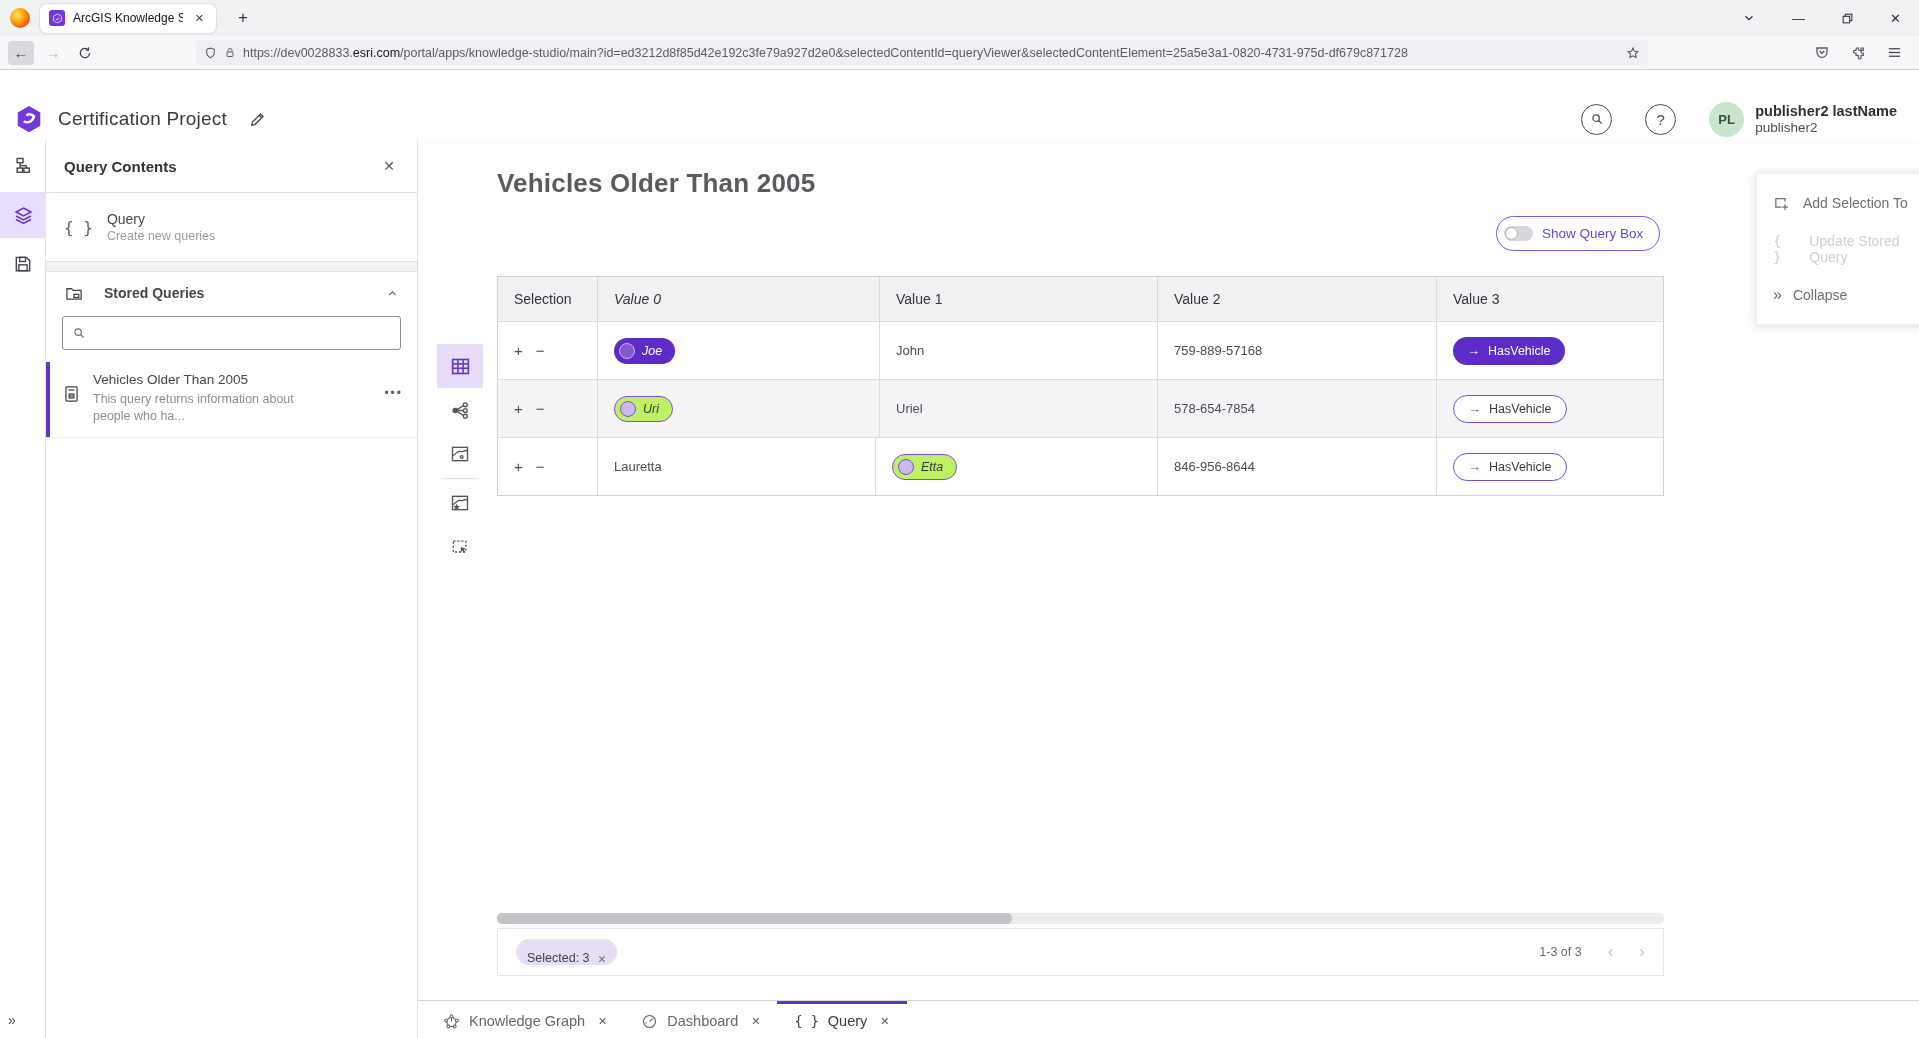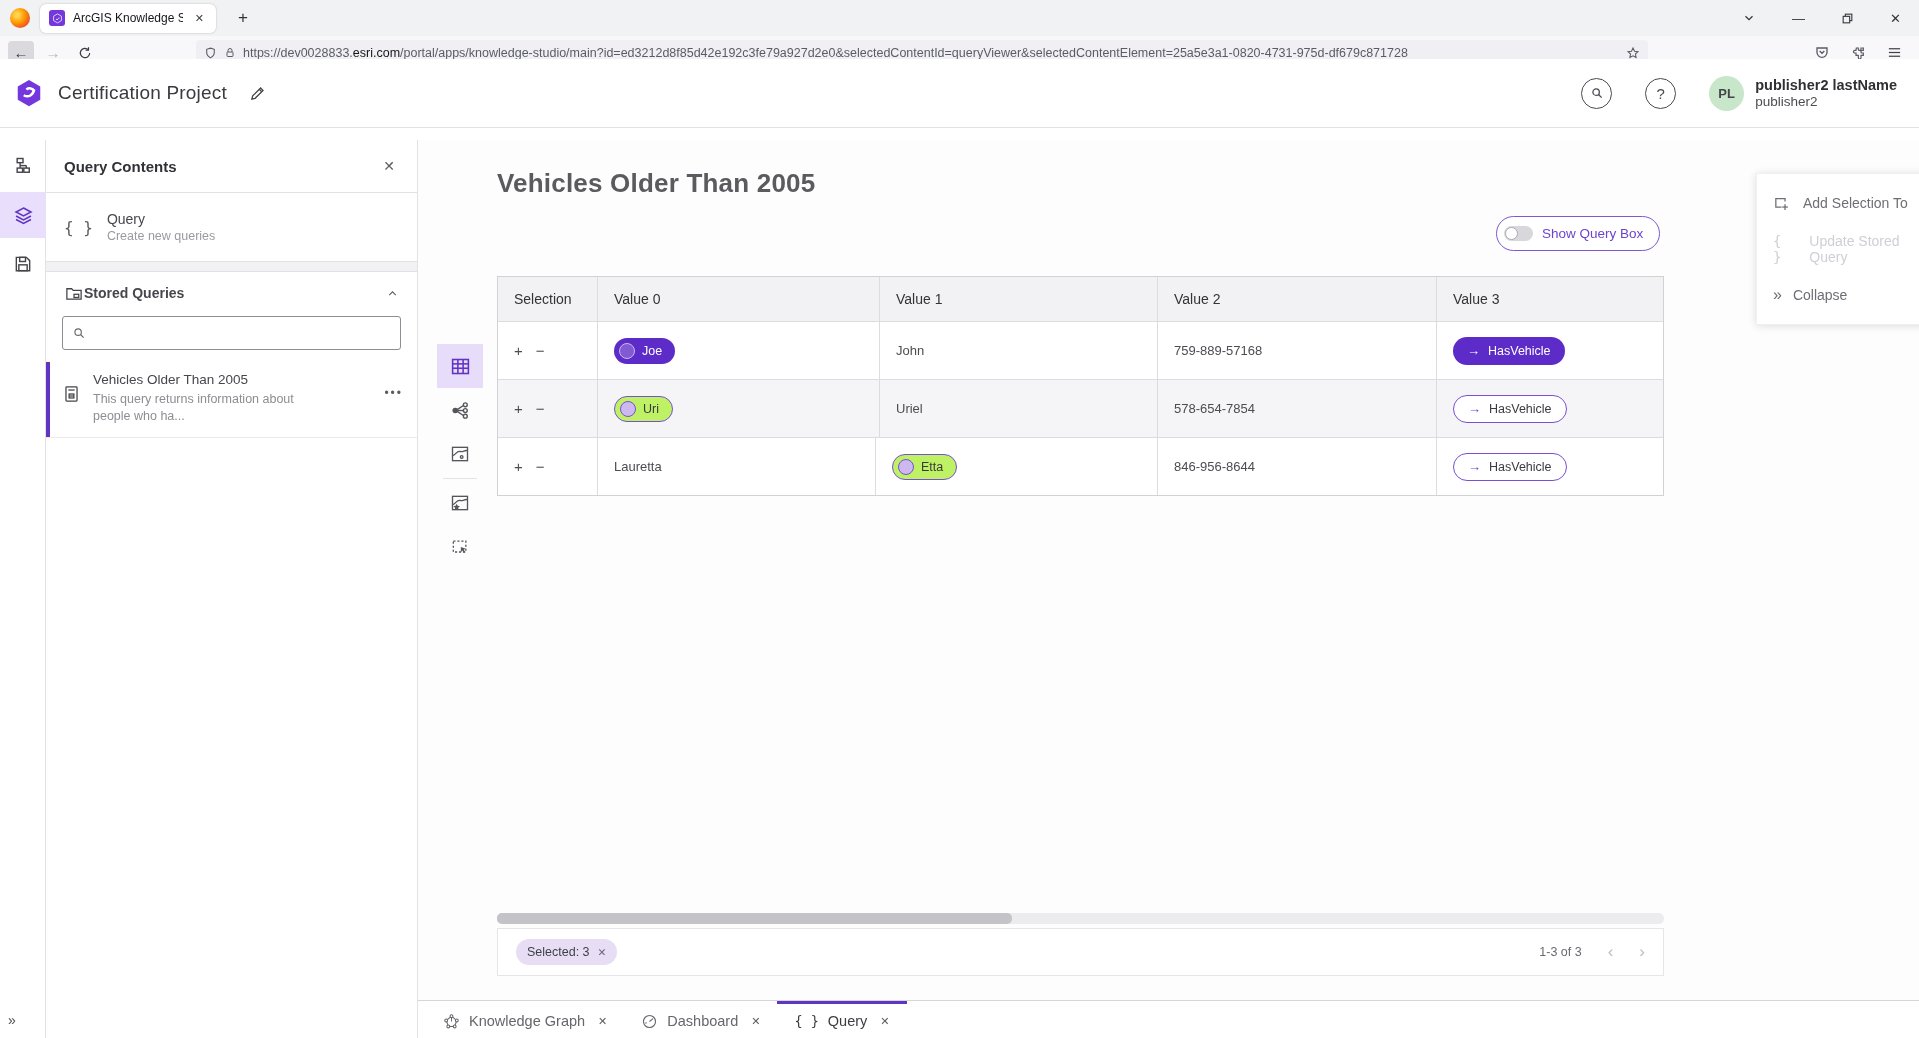--- a/index.html
+++ b/index.html
@@ -30,21 +30,21 @@
   .nav-btn.back { background:#d9d9de; margin-left:8px; }
   .nav-btn.fwd { color:#b3b3bb; }
   .url-field { margin-left:98px; width:1452px; height:25px; background:#f0f0f4; border-radius:4px;
     display:flex; align-items:center; padding:0 8px; gap:7px; }
   .url-text { font-size:12.5px; color:#5b5b66; white-space:nowrap; overflow:hidden; flex:1; }
   .url-text .domain { color:#15141a; }
   .url-star { margin-left:auto; }
   .navbar-right { display:flex; align-items:center; gap:20px; margin-left:auto; padding-right:16px; }
 
   
-  .app-header { position:absolute; top:59px; left:0; width:1919px; height:69px;
+  .app-header { position:absolute; top:85px; left:0; width:1919px; height:69px;
     background:#fff; border-bottom:1px solid #e2e2e6; display:flex; align-items:center; }
   .app-logo { width:30px; height:30px; margin:0 14px 0 14px; }
   .project-title { font-size:19px; color:#3a3a3f; font-weight:400; letter-spacing:.2px; }
   .edit-pencil { margin-left:22px; }
   .header-right { margin-left:auto; display:flex; align-items:center; padding-right:22px; }
   .circle-btn { width:31px; height:31px; border:1.5px solid #49494f; border-radius:50%;
     display:flex; align-items:center; justify-content:center; color:#49494f; font-size:15px; margin-left:33px; }
   .avatar { width:35px; height:35px; border-radius:50%; background:#c8e6c9; color:#44474a;
     font-size:13px; font-weight:bold; display:flex; align-items:center; justify-content:center; margin-left:33px; }
   .user-block { margin-left:11px; line-height:1.25; }
@@ -61,21 +61,21 @@
 
   .side-panel { width:372px; background:#fff; border-right:1px solid #e2e2e6; flex:none; display:flex; flex-direction:column; }
   .panel-header { height:53px; display:flex; align-items:center; padding:0 18px; border-bottom:1px solid #e2e2e6; }
   .panel-title { font-size:15px; font-weight:bold; color:#323236; flex:1; }
   .panel-close { font-size:14px; color:#5c5c62; padding:4px; }
   .query-item { height:69px; display:flex; align-items:center; gap:14px; padding:0 18px; border-bottom:1px solid #e2e2e6; }
   .braces-icon { font-size:16px; color:#5c5c62; font-family:"DejaVu Sans Mono", monospace; }
   .qi-title { font-size:14px; color:#46464c; }
   .qi-sub { font-size:12.5px; color:#9a9aa0; margin-top:2px; }
   .panel-gap { height:10px; background:#f2f2f5; border-bottom:1px solid #e2e2e6; }
-  .section-header { height:42px; display:flex; align-items:center; gap:0; padding:0 18px; }
+  .section-header { height:42px; display:flex; align-items:center; gap:20px; padding:0 18px; }
   .section-title { font-size:14px; font-weight:bold; color:#46464c; flex:1; }
   .search-box { margin:2px 16px 6px 16px; height:34px; border:1px solid #8d8d95; border-radius:3px;
     display:flex; align-items:center; padding:0 9px; gap:8px; }
   .search-box input { border:none; outline:none; background:transparent; flex:1; font-size:13px;
     font-family:"Liberation Sans", sans-serif; color:#333; }
   .stored-item { position:relative; margin-top:6px; padding:10px 14px 12px 16px; display:flex; gap:12px;
     border-bottom:1px solid #ececf0; background:#fff; }
   .stored-item .sel-bar { position:absolute; left:0; top:0; bottom:0; width:4px; background:#6134c4; }
   .si-title { font-size:13.5px; color:#46464c; margin-bottom:4px; }
   .si-desc { font-size:12.5px; color:#8d8d93; width:208px; line-height:1.35; }
@@ -100,21 +100,21 @@
   .result-table { position:absolute; left:79px; top:136px; width:1167px;
     border:1px solid #d2d2d6; background:#fff; }
   .t-row { display:flex; }
   .t-head { background:#f2f2f4; height:44px; }
   .t-head .t-cell { font-size:14px; color:#333338; display:flex; align-items:center; }
   .t-body { height:58px; border-top:1px solid #dcdcdf; background:#fff; }
   .t-body.alt { background:#f5f5f7; }
   .t-cell { padding:0 16px; border-right:1px solid #dcdcdf; display:flex; align-items:center; }
   .t-cell:last-child { border-right:none; }
   .c-sel { width:100px; }
-  .c-v0 { width:282px; }
+  .c-v0 { width:282px;font-style:italic; }
   .c-v1 { width:278px; }
   .c-v2 { width:279px; }
   .c-v3 { width:228px; flex:1; }
   .sel-ops { display:flex; gap:13px; font-size:15px; color:#4c4c52; }
   .cell-text { font-size:13px; color:#4c4c52; }
 
   .entity-pill { height:26px; border-radius:13px; display:flex; align-items:center; gap:7px;
     padding:0 13px 0 5px; font-size:12.5px; }
   .entity-pill .dot { width:16px; height:16px; border-radius:50%; }
   .entity-pill.filled { background:#5d2bc7; color:#fff; }
@@ -128,21 +128,21 @@
   .rel-pill.filled .rel-arrow { color:#fff; }
   .rel-pill.outline { border:1.5px solid #7a4fd2; background:#fff; color:#3a3a3f; }
   .rel-pill.outline .rel-arrow { color:#6a43c9; }
   .rel-arrow { font-size:13px; }
 
   .h-scrollbar { position:absolute; left:79px; top:773px; width:1167px; height:11px; background:#ececee; border-radius:5px; }
   .h-thumb { position:absolute; left:0; top:0; width:515px; height:11px; background:#c4c4c8; border-radius:5px; }
 
   .table-footer { position:absolute; left:79px; top:788px; width:1167px; height:48px;
     background:#fff; border:1px solid #e6e6ea; display:flex; align-items:center; padding:0 18px; }
-  .sel-chip { background:#e7def6; border-radius:14px; height:26px; display:flex; align-items:center;
+  .sel-chip { background:#e7def6; border-radius:14px; height:26px; display:flex; align-items:flex-end;
     gap:8px; padding:0 11px; font-size:12.5px; color:#3f3f45; }
   .chip-close { font-size:10.5px; color:#6a6a74; }
   .pager { margin-left:auto; display:flex; align-items:center; gap:26px; }
   .range-label { font-size:12.5px; color:#6a6a70; }
   .pg-btn { font-size:17px; color:#bcbcc2; }
 
   
   .context-menu { position:absolute; left:1756px; top:173px; width:192px; background:#fff;
     box-shadow:0 1px 8px rgba(0,0,0,.13); border:1px solid #f0f0f2; padding:6px 0; }
   .menu-item { height:46px; display:flex; align-items:center; gap:13px; padding:0 16px;

